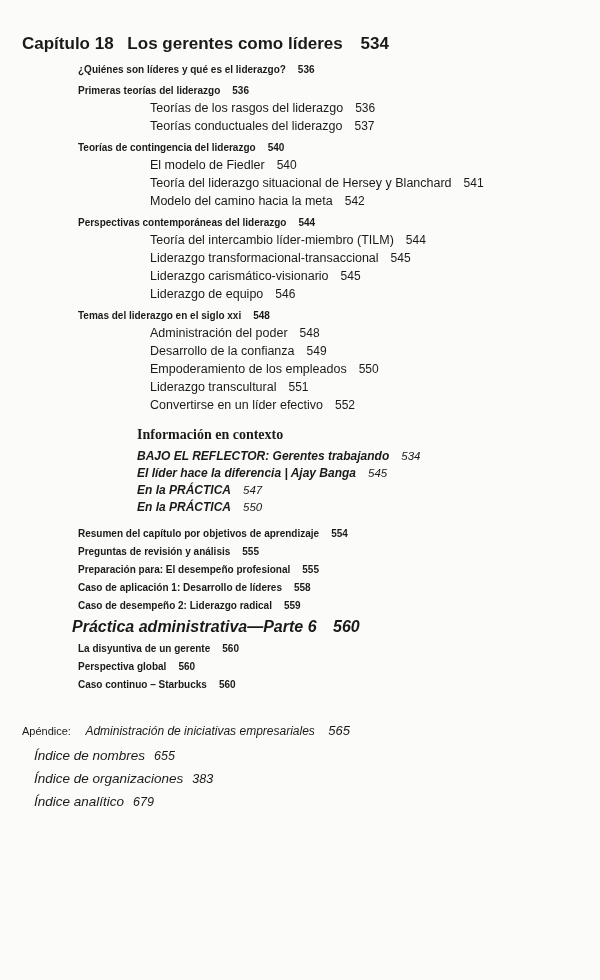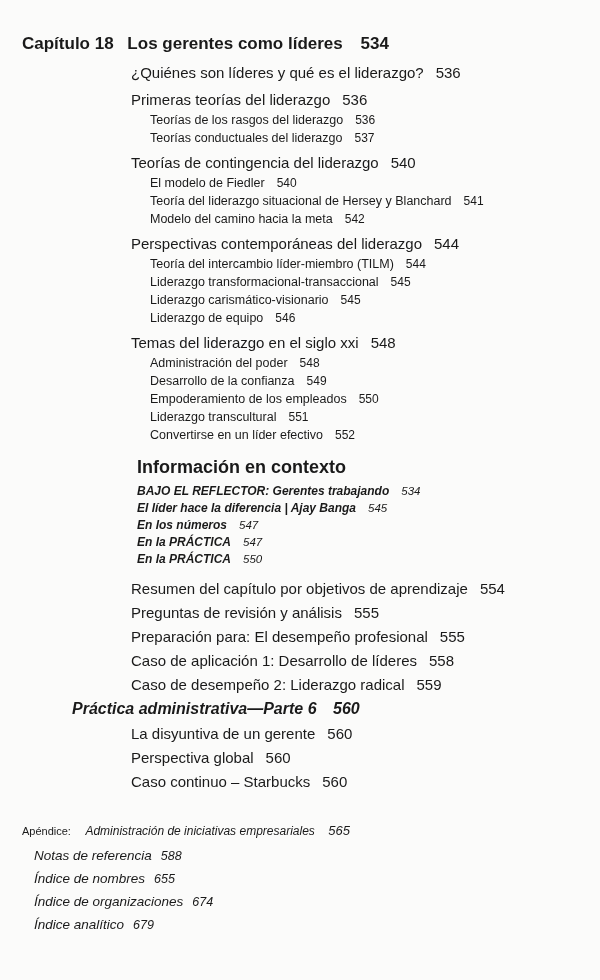--- a/index.html
+++ b/index.html
@@ -16,27 +16,27 @@
   .p { margin-left: 12px; }
 
   
   .chapter-row { font-size: 17px; font-weight: bold; }
   .ch-label { margin-right: 9px; }
   .ch-page { margin-left: 13px; }
 
   
   #groups { margin-top: 7px; }
   .group { margin-bottom: 4px; }
-  .l1 { font-size: 15px; font-weight: normal; margin-left: 109px; padding: 3px 0; }
+  .l1 { font-size: 10px; font-weight: bold; margin-left: 56px; padding: 3px 0; }
   .l2 { font-size: 12.5px; font-weight: normal; margin-left: 128px; padding: 2px 0; }
   .l2 .p { font-size: 12px; }
 
   
   .context { margin-top: 13px; margin-left: 115px; }
-  .context-heading { font-size: 18px; font-weight: bold; padding-bottom: 4px; }
+  .context-heading { font-size: 14px; font-weight: bold; padding-bottom: 4px; font-family: Liberation Serif, serif; }
   .feature { font-size: 12px; font-weight: bold; font-style: italic; padding: 1.5px 0; }
   .feature .p { font-weight: normal; font-size: 11.5px; }
 
   
   #resources { margin-top: 9px; }
   .res { padding: 3.5px 0; }
 
   
   .part-row { margin-left: 50px; font-size: 16px; font-weight: bold; font-style: italic; padding: 3.5px 0; }
 
@@ -91,21 +91,20 @@
         <div class="row l2"><span class="t">Liderazgo transcultural</span><span class="p">551</span></div>
         <div class="row l2"><span class="t">Convertirse en un líder efectivo</span><span class="p">552</span></div>
       </div>
     </div>
 
   <section class="context">
     <div class="context-heading">Información en contexto</div>
     <div id="features">
         <div class="row feature"><span class="t">BAJO EL REFLECTOR: Gerentes trabajando</span><span class="p">534</span></div>
         <div class="row feature"><span class="t">El líder hace la diferencia | Ajay Banga</span><span class="p">545</span></div>
-        <div class="row feature"><span class="t">En los números</span><span class="p">547</span></div>
         <div class="row feature"><span class="t">En la PRÁCTICA</span><span class="p">547</span></div>
         <div class="row feature"><span class="t">En la PRÁCTICA</span><span class="p">550</span></div>
       </div>
   </section>
 
   <div id="resources">
       <div class="row l1 res"><span class="t">Resumen del capítulo por objetivos de aprendizaje</span><span class="p">554</span></div>
       <div class="row l1 res"><span class="t">Preguntas de revisión y análisis</span><span class="p">555</span></div>
       <div class="row l1 res"><span class="t">Preparación para: El desempeño profesional</span><span class="p">555</span></div>
       <div class="row l1 res"><span class="t">Caso de aplicación 1: Desarrollo de líderes</span><span class="p">558</span></div>
@@ -123,20 +122,19 @@
       <div class="row l1 res"><span class="t">Caso continuo – Starbucks</span><span class="p">560</span></div>
     </div>
 
   <section class="backmatter">
     <div class="row appendix-row">
       <span class="ap-label">Apéndice:</span>
       <span class="ap-title">Administración de iniciativas empresariales</span>
       <span class="ap-page">565</span>
     </div>
     <div id="back-items">
-        <div class="row back"><span class="t">Notas de referencia</span><span class="p">588</span></div>
         <div class="row back"><span class="t">Índice de nombres</span><span class="p">655</span></div>
-        <div class="row back"><span class="t">Índice de organizaciones</span><span class="p">674</span></div>
+        <div class="row back"><span class="t">Índice de organizaciones</span><span class="p">383</span></div>
         <div class="row back"><span class="t">Índice analítico</span><span class="p">679</span></div>
       </div>
   </section>
 
 </div>
 
 </body></html>

